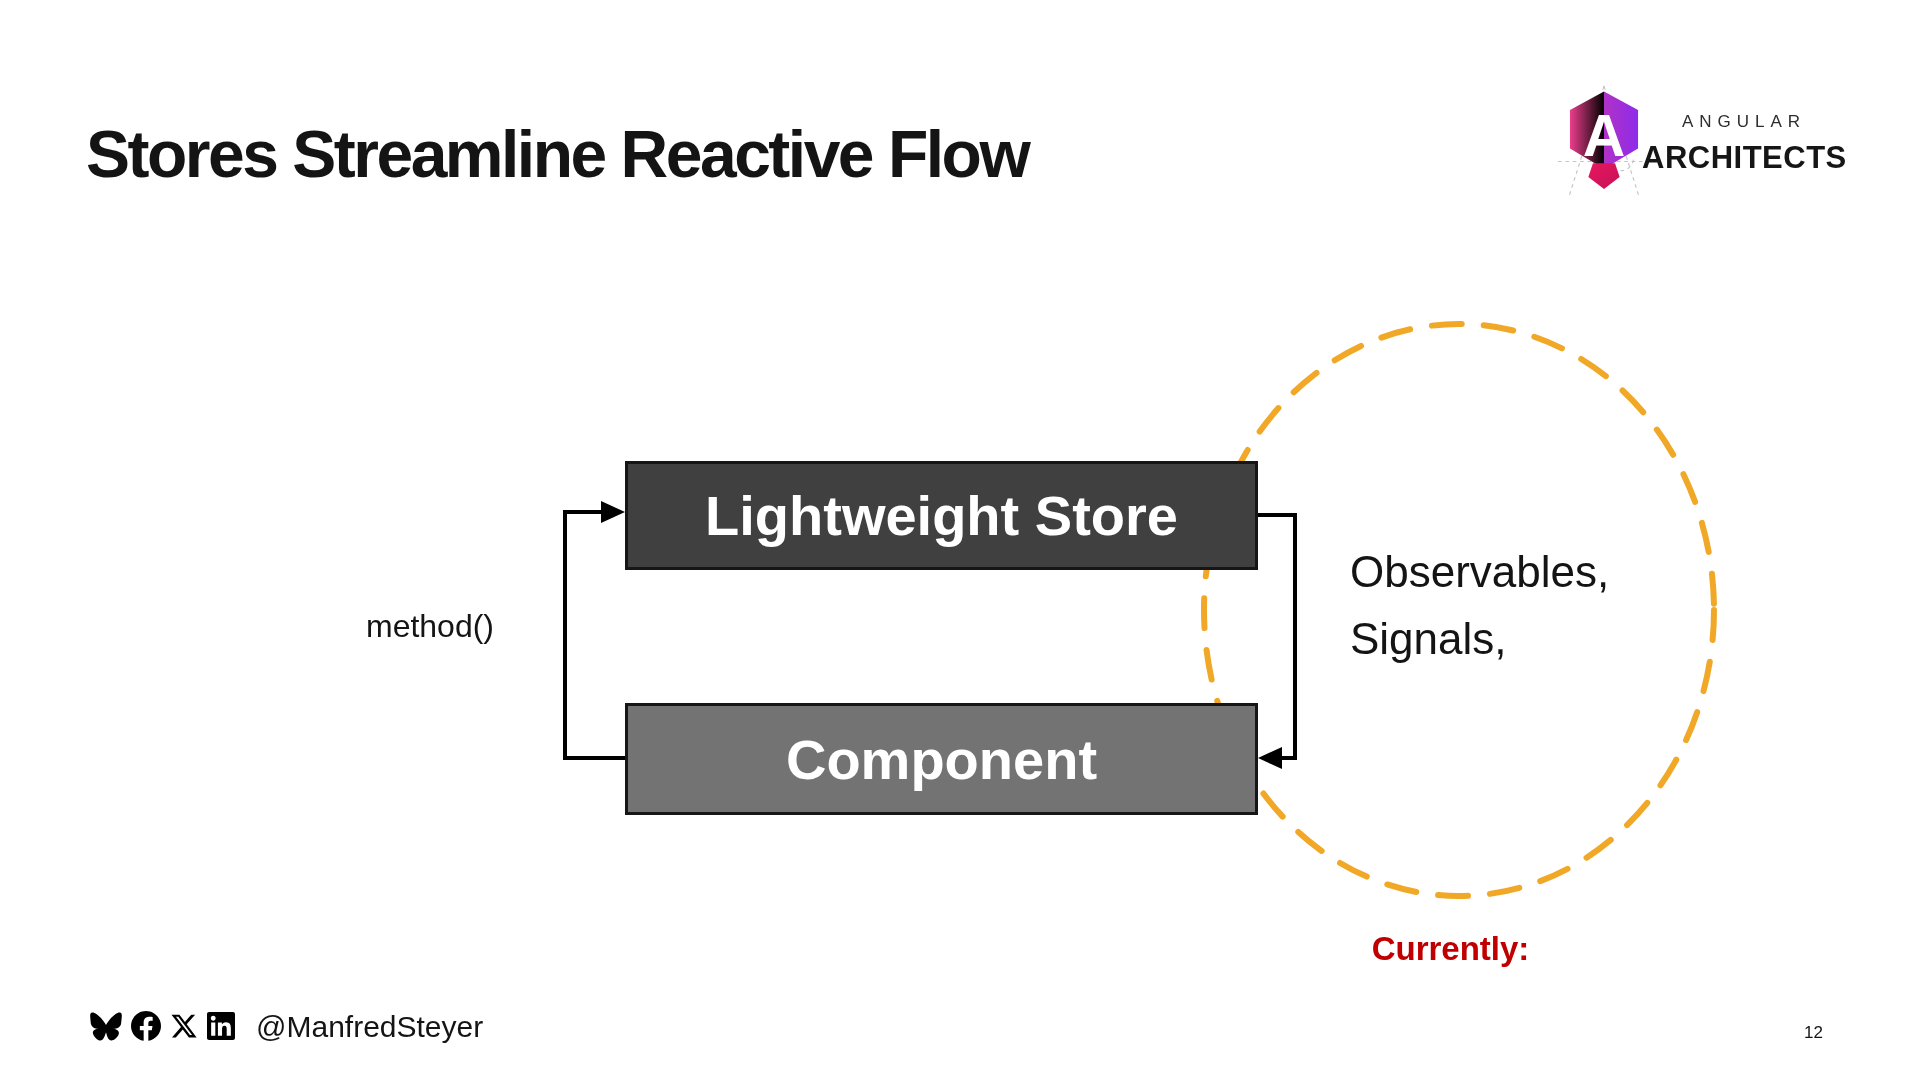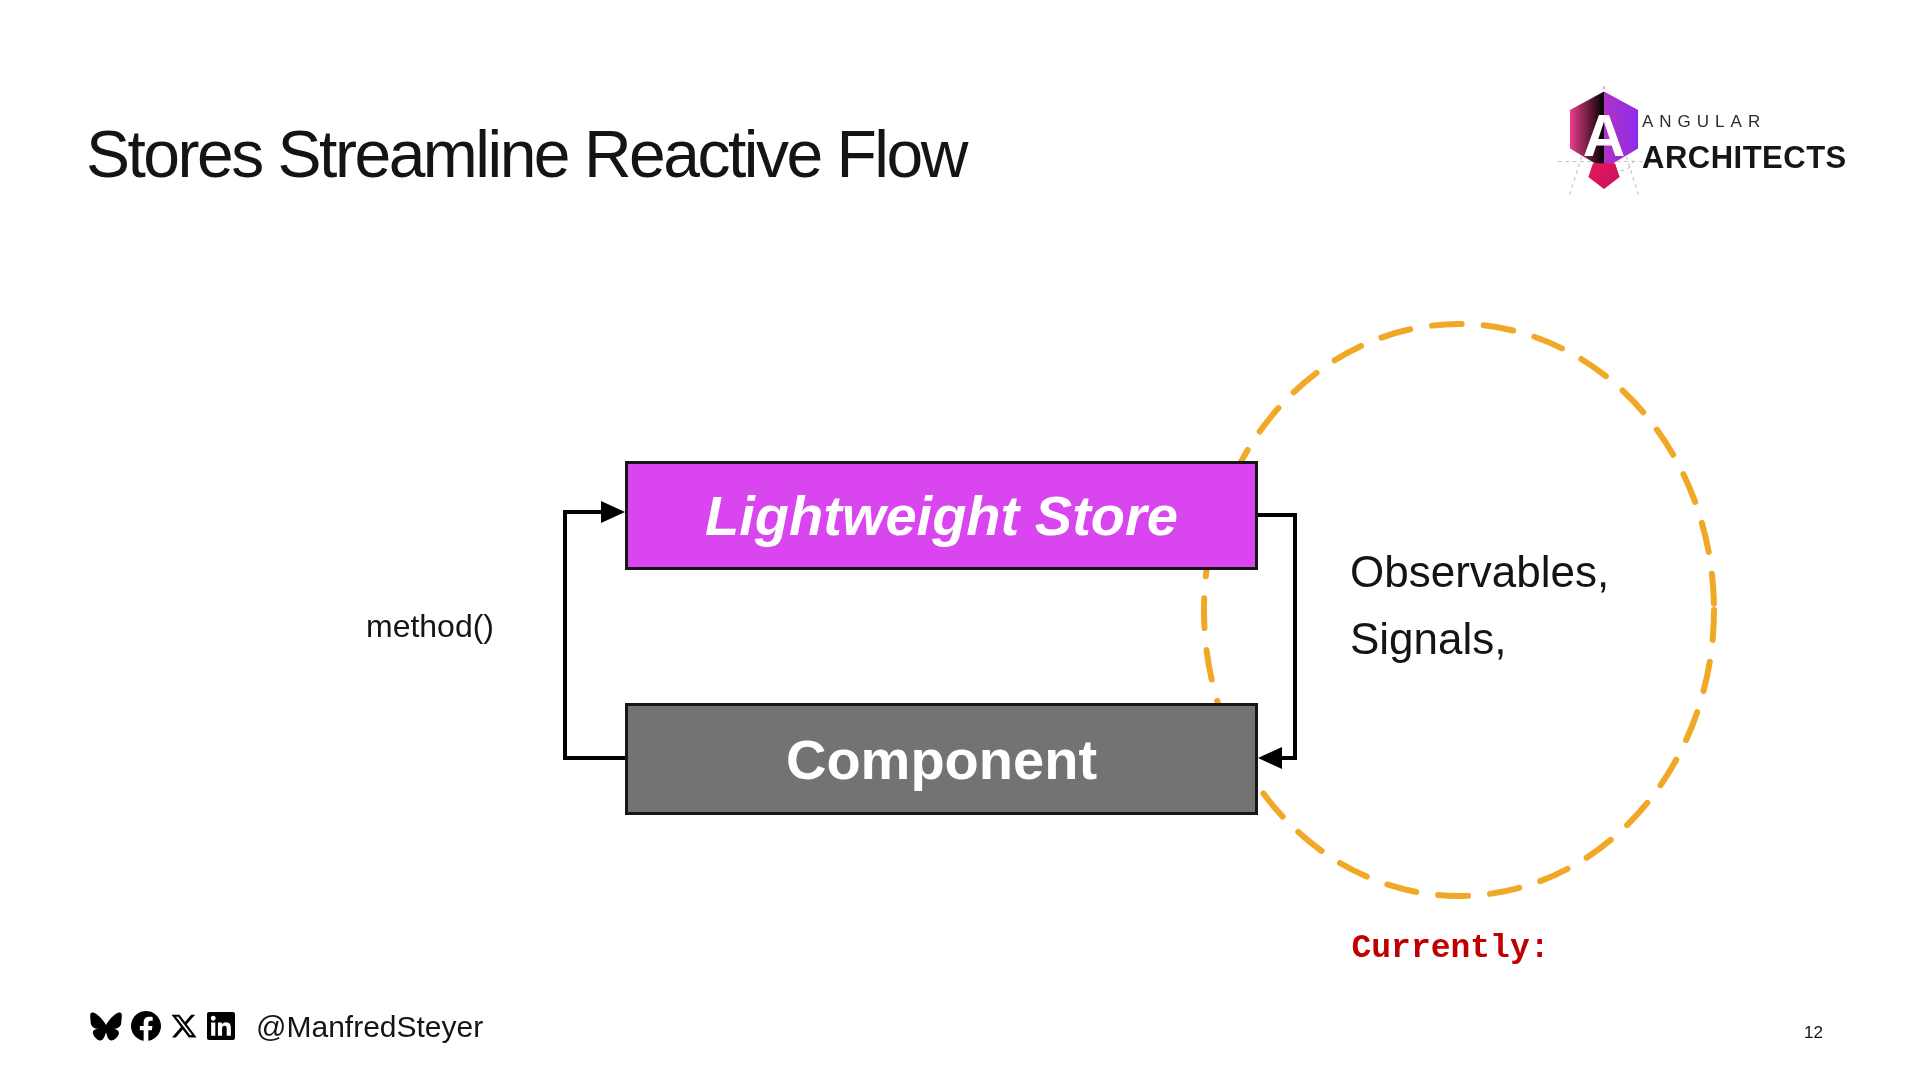--- a/index.html
+++ b/index.html
@@ -2,41 +2,41 @@
 <html><head>
 <meta charset="utf-8">
 <style>
   html,body { margin:0; padding:0; background:#888; }
   .slide {
     position:relative; width:1920px; height:1080px; background:#ffffff;
     overflow:hidden; font-family:"Liberation Sans", sans-serif; color:#141414;
   }
   .abs { position:absolute; }
   .slide-title {
-    left:86px; top:116px; font-size:66px; font-weight:400; letter-spacing:-2.5px;
+    left:86px; top:116px; font-size:66px; font-weight:700; letter-spacing:-2.5px;
     color:#141414; white-space:nowrap;
   }
   
   .logo-wrap { left:1558px; top:84px; width:300px; height:124px; }
   .logo-mark { position:absolute; left:0; top:0; width:92px; height:120px; }
-  .logo-text { position:absolute; left:84px; top:28px; width:204px; }
+  .logo-text { position:absolute; left:84px; top:28px; width:204px; text-align:center; }
   .logo-top { font-size:17px; letter-spacing:6px; color:#2d2d2d; }
   .logo-bottom { font-size:31px; font-weight:700; letter-spacing:0.5px; color:#161616; margin-top:8px; }
   
   .dbox {
     display:flex; align-items:center; justify-content:center;
     border:3px solid #161616; color:#ffffff; font-weight:700; font-size:56px;
     box-sizing:border-box; white-space:nowrap;
   }
   .store-box { left:625px; top:461px; width:633px; height:109px; }
   .component-box { left:625px; top:703px; width:633px; height:112px; }
   .sync-label { left:810px; top:350px; width:300px; text-align:center; font-size:42px; color:#141414; }
   .method-label { left:300px; top:608px; width:260px; text-align:center; font-size:32px; color:#141414; }
   .side-note { left:1350px; top:538px; font-size:44px; line-height:67px; color:#141414; }
-  .callout { left:1228px; top:926px; width:445px; text-align:center; font-weight:700; font-size:33px; line-height:45px;font-family:Liberation Mono, monospace; }
+  .callout { left:1228px; top:926px; width:445px; text-align:center; font-weight:700; font-size:33px; line-height:45px; }
   
   .social-row { left:90px; top:1011px; display:flex; gap:9px; align-items:center; }
   .social-row svg { display:block; }
   .handle { left:256px; top:1010px; font-size:30px; color:#141414; }
   .page-num { left:1804px; top:1015px; font-size:17px; color:#141414;margin-top:8px; }
   svg.overlay { position:absolute; left:0; top:0; pointer-events:none; }
 </style>
 </head>
 <body>
 
@@ -87,21 +87,21 @@
     </g>
     <polygon points="625,512 601,501 601,523" fill="#000000"></polygon>
 
     <g stroke="#000000" stroke-width="4" fill="none">
       <path d="M1258 515 L1295 515 L1295 758 L1282 758"></path>
     </g>
     <polygon points="1258,758 1282,747 1282,769" fill="#000000"></polygon>
   </svg>
 
 
-  <div class="abs dbox store-box" style="background-color: #d946ef; font-style: italic;">
+  <div class="abs dbox store-box" style="background-color: #404040;">
     <span>Lightweight Store</span>
   </div>
 
   <div class="abs method-label">method()</div>
 
   <div class="abs dbox component-box" style="background-color: #737373;">
     <span>Component</span>
   </div>
 
   <div class="abs side-note">

